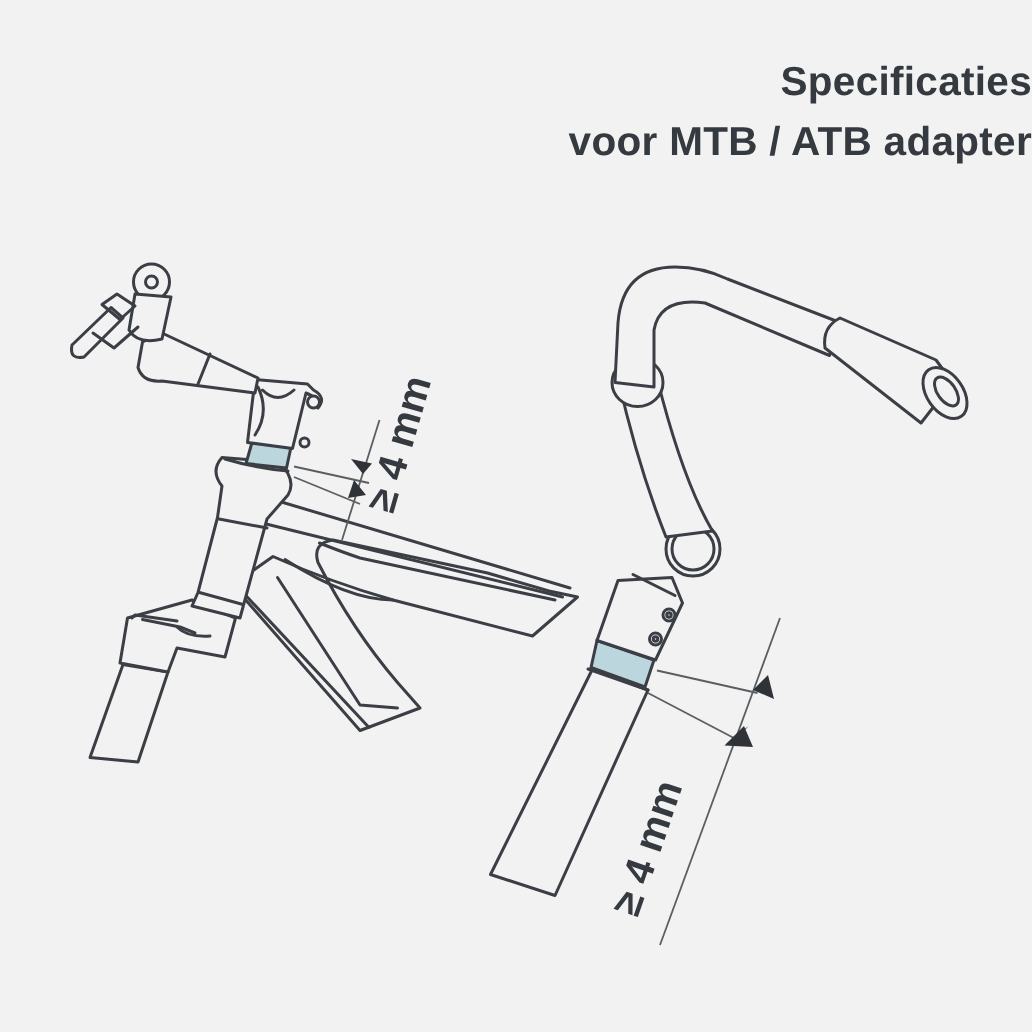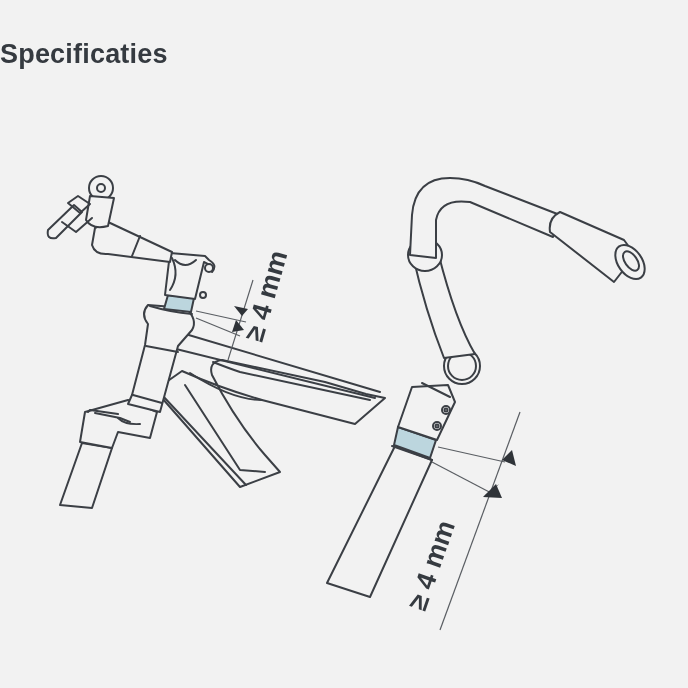--- a/index.html
+++ b/index.html
@@ -6,21 +6,21 @@
     body {
       width: 688px; height: 688px;
       background: #f2f2f2;
       position: relative;
       overflow: hidden;
       font-family: "Liberation Sans", "DejaVu Sans", sans-serif;
     }
     .title {
       position: absolute;
       left: 0; top: 34px; width: 688px;
-      text-align: left;
+      text-align: right;
       color: #353a40;
       font-weight: bold;
       font-size: 27px;
       line-height: 40px;
       letter-spacing: 0.2px;
     }
     svg.art {
       position: absolute; left: 0; top: 0;
     }
     .ln { fill: none; stroke: #3b3f45; stroke-width: 2; stroke-linejoin: round; stroke-linecap: round; }
@@ -33,20 +33,21 @@
       font-weight: bold;
       font-size: 27px;
       fill: #353a40;
     }
   </style>
 </head>
 <body>
 
 <div class="title">
   <div>Specificaties</div>
+  <div>voor MTB / ATB adapter</div>
 </div>
 
 <svg class="art" width="688" height="688" viewBox="0 0 688 688">
 
   <g>
 
     <path class="fl" d="M82 443 L60 505 L92 508 L112 448 Z"></path>
     <path class="fl" d="M85 412 L80 442 L112 448 L118 432 L150 438 L157 412 L128 400 Z"></path>
     <path class="ln" d="M88 412 L90 410 L118 414"></path>
     <path class="ln" d="M95 413 L120 418 L130 422"></path>

